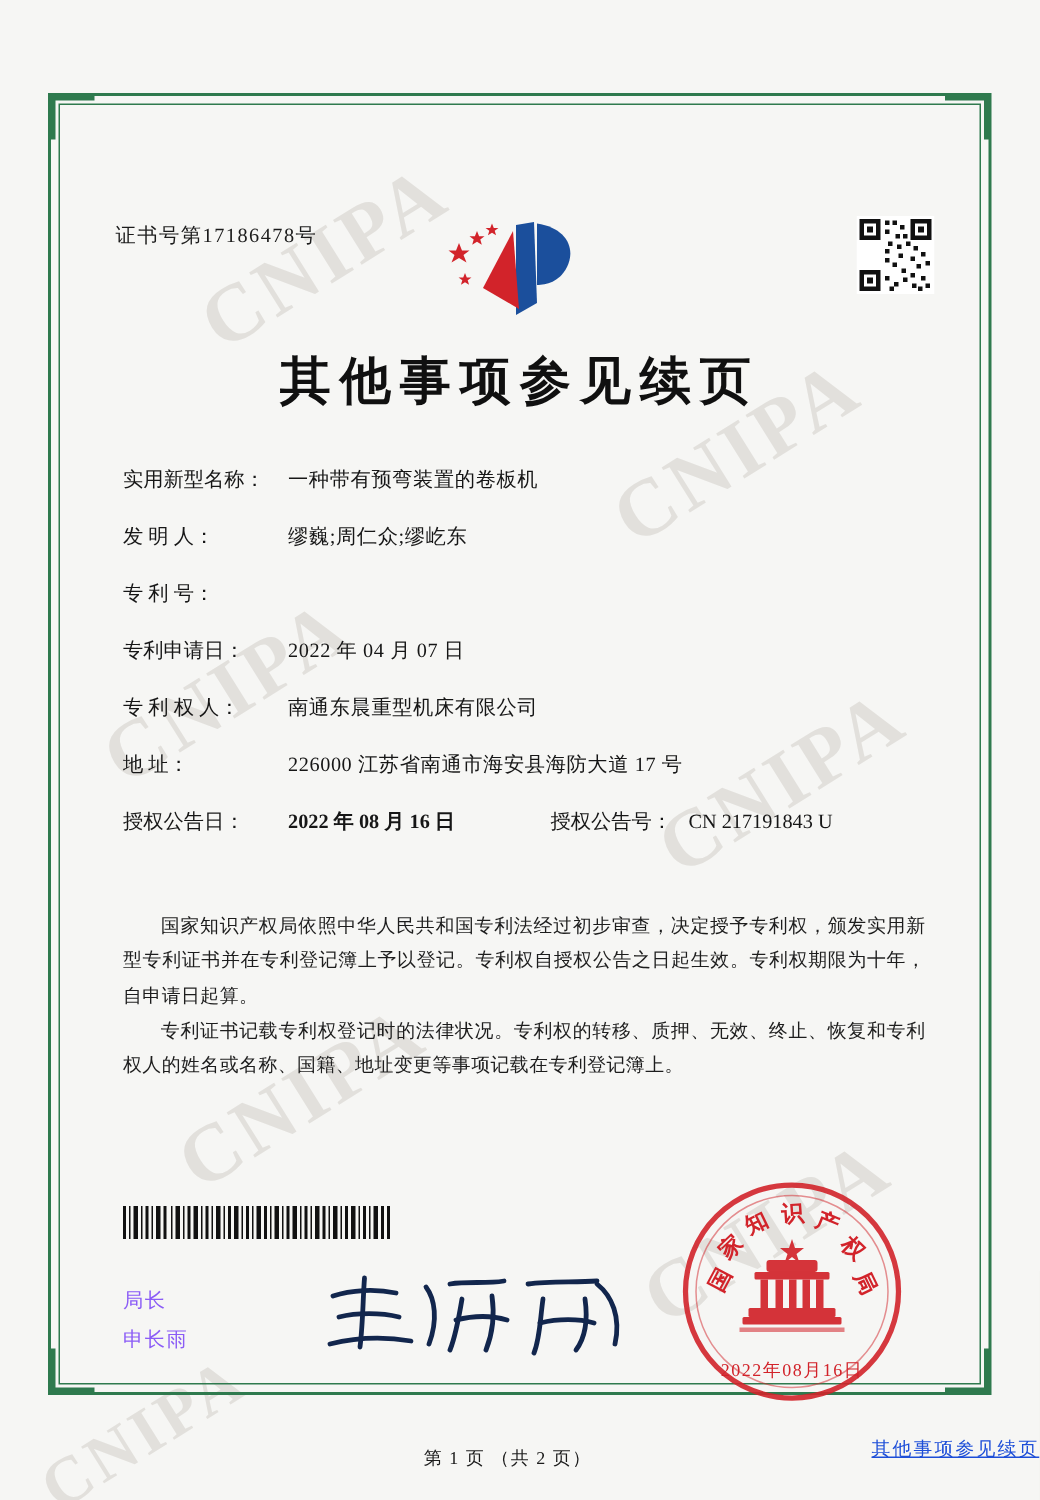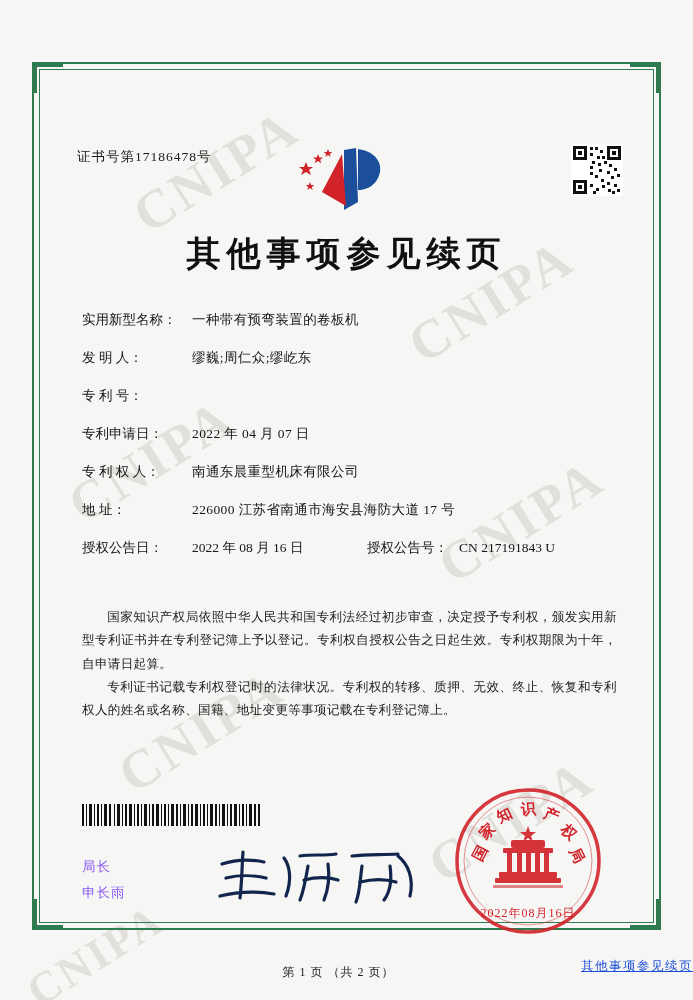--- a/index.html
+++ b/index.html
@@ -147,21 +147,21 @@
     letter-spacing: 0.4px;
   }
   .field-row2 {
     display: flex;
     align-items: baseline;
     font-size: 13.5px;
     color: #161616;
     margin-bottom: 20px;
   }
   .f2-label { width: 110px; flex: 0 0 110px; }
-  .f2-value { width: 175px; flex: 0 0 175px; }
+  .f2-value { width: 175px; flex: 0 0 175px; font-weight: bold; }
   .f2-label2 { width: 92px; flex: 0 0 92px; }
   .f2-value2 { flex: 1; }
 
   .para {
     position: absolute;
     left: 50px;
     width: 535px;
     font-size: 12.6px;
     line-height: 1.85;
     color: #1d1d1d;

